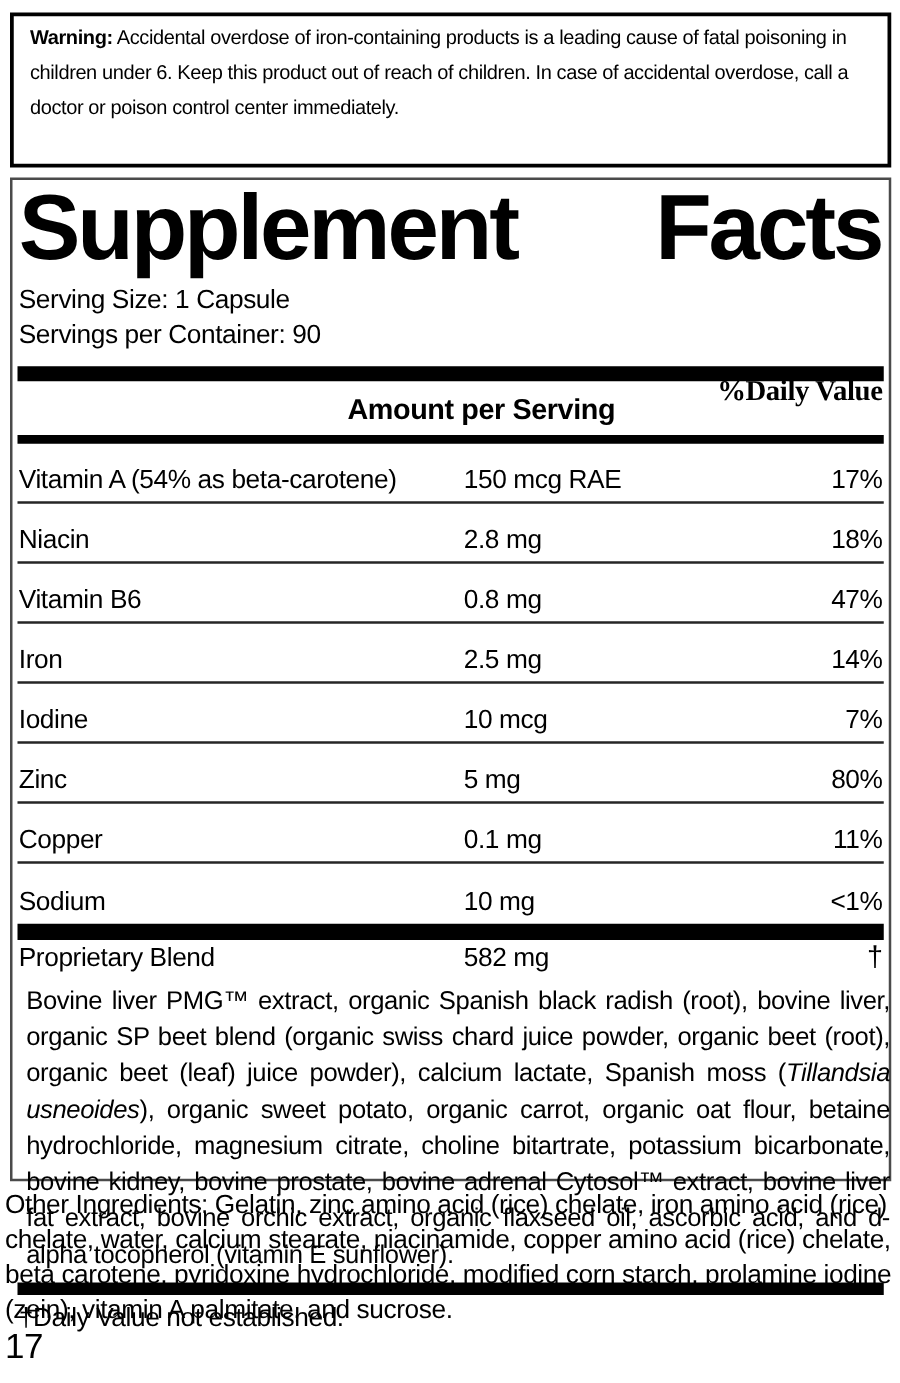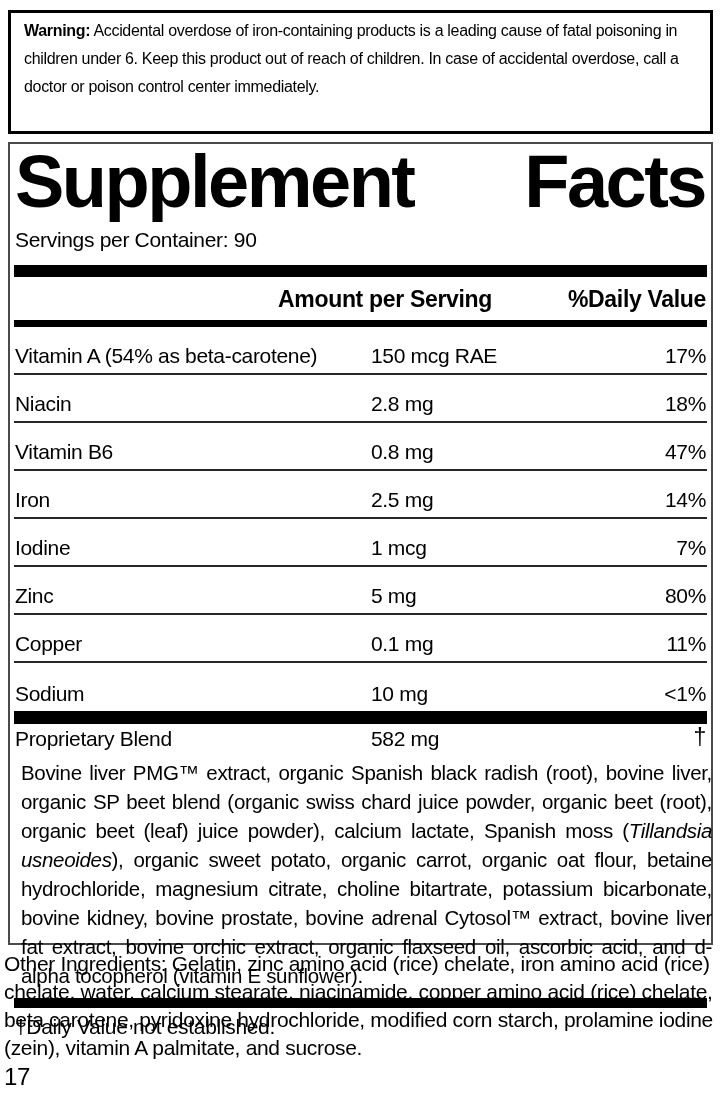--- a/index.html
+++ b/index.html
@@ -31,21 +31,21 @@
   .serving-info { margin-top: 8px; font-size: 21px; line-height: 28px; padding-left: 1px; }
 
   .bar { background: #000; width: 100%; }
   .bar-1 { height: 12px; margin-top: 11px; }
   .bar-2 { height: 7px; }
   .bar-3 { height: 13px; }
   .bar-4 { height: 10px; margin-top: 8px; }
 
   .header-row { position: relative; height: 43px; font-size: 23px; font-weight: bold; }
   .amount-header { position: absolute; left: 264px; bottom: 7px; }
-  .dv-header { position: absolute; right: 1px; bottom: 7px; }
+  .dv-header { position: absolute; right: 1px; bottom: 22px; font-family: Liberation Serif, serif; }
 
   .nutrient-row { position: relative; height: 48px; border-bottom: 2px solid #262626; font-size: 21px; }
   .nutrient-row.no-border { border-bottom: none; }
   .row-name { position: absolute; left: 1px; bottom: 5px; white-space: nowrap; }
   .row-amount { position: absolute; left: 357px; bottom: 5px; white-space: nowrap; }
   .row-dv { position: absolute; right: 1px; bottom: 5px; white-space: nowrap; }
 
   .blend-row { position: relative; height: 30px; font-size: 21px; }
   .blend-row .row-name { bottom: 3px; }
   .blend-row .row-amount { bottom: 3px; }
@@ -56,37 +56,38 @@
     font-size: 20.5px; line-height: 29px; text-align: justify;
   }
   .blend-desc .italic { font-style: italic; }
 
   .footnote { font-size: 21px; padding: 7px 0 0 1px; }
 
   .other-ingredients {
     position: absolute; left: 4px; top: 950px; width: 711px;
     font-size: 21px; line-height: 28px;
   }
-  .page-number { position: absolute; left: 4px; top: 1063px; font-size: 24px; line-height: 28px; }
+  .page-number { position: absolute; left: 4px; top: 1063px; font-size: 28px; line-height: 28px; }
 </style>
 </head>
 <body>
 
 <div class="warning-box">
   <span class="warning-label">Warning:</span><span> Accidental overdose of iron-containing products is a leading cause of fatal poisoning in children under 6. Keep this product out of reach of children. In case of accidental overdose, call a doctor or poison control center immediately.</span>
 </div>
 
 <div class="facts-box">
 
   <div class="sf-title">
     <span>Supplement</span>
     <span>Facts</span>
   </div>
 
   <div class="serving-info">
+    <div>Serving Size: 1 Capsule</div>
     <div>Servings per Container: 90</div>
   </div>
 
   <div class="bar bar-1"></div>
 
   <div class="header-row">
     <span class="amount-header">Amount per Serving</span>
     <span class="dv-header">%Daily Value</span>
   </div>
 
@@ -107,21 +108,21 @@
     <span class="row-amount">0.8 mg</span>
     <span class="row-dv">47%</span>
   </div>
   <div class="nutrient-row">
     <span class="row-name">Iron</span>
     <span class="row-amount">2.5 mg</span>
     <span class="row-dv">14%</span>
   </div>
   <div class="nutrient-row">
     <span class="row-name">Iodine</span>
-    <span class="row-amount">1 mcg</span>
+    <span class="row-amount">10 mcg</span>
     <span class="row-dv">7%</span>
   </div>
   <div class="nutrient-row">
     <span class="row-name">Zinc</span>
     <span class="row-amount">5 mg</span>
     <span class="row-dv">80%</span>
   </div>
   <div class="nutrient-row">
     <span class="row-name">Copper</span>
     <span class="row-amount">0.1 mg</span>

